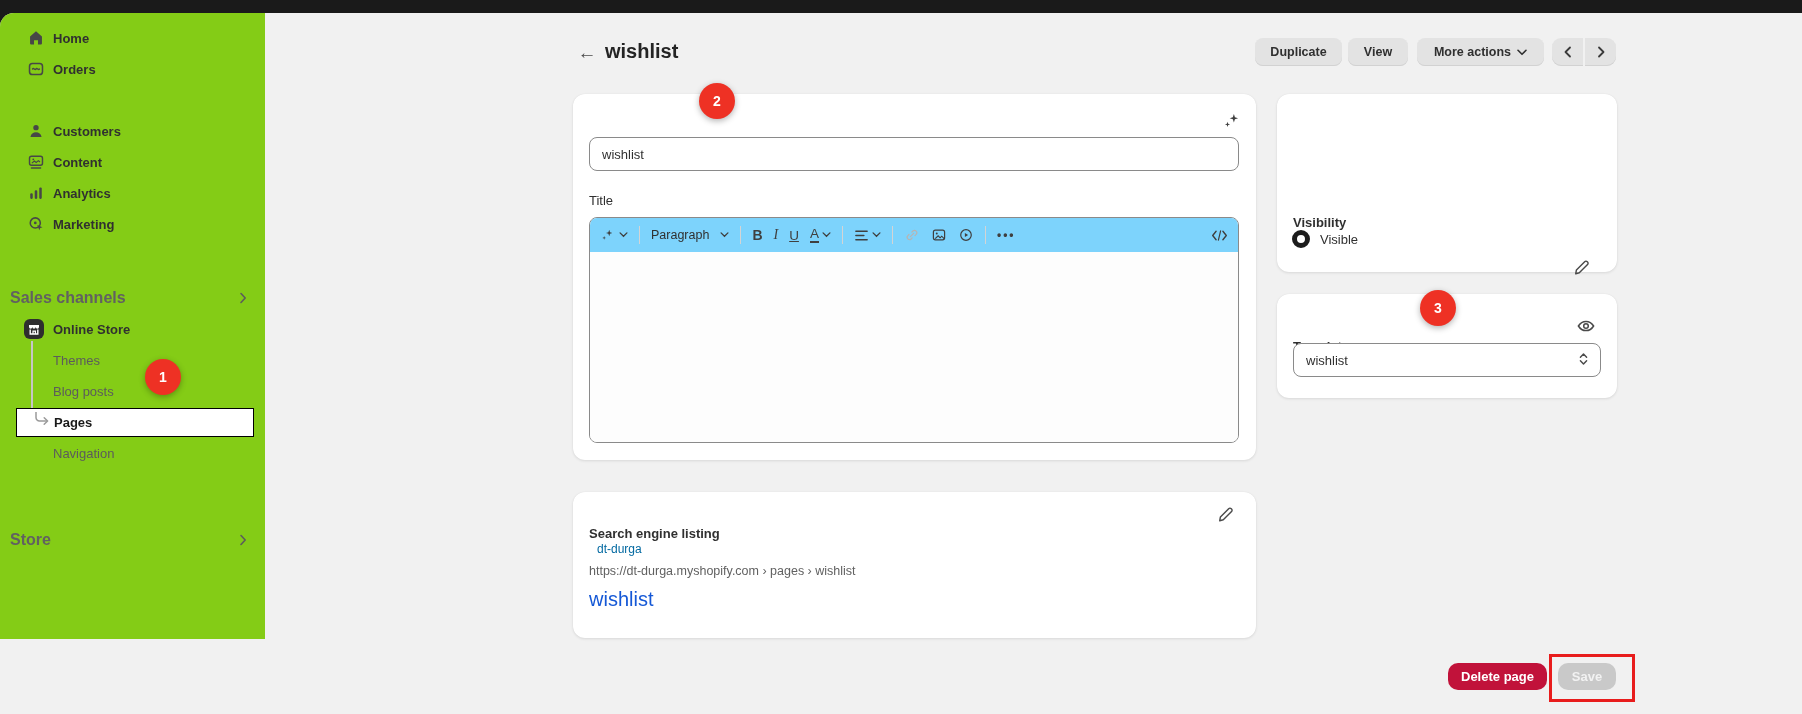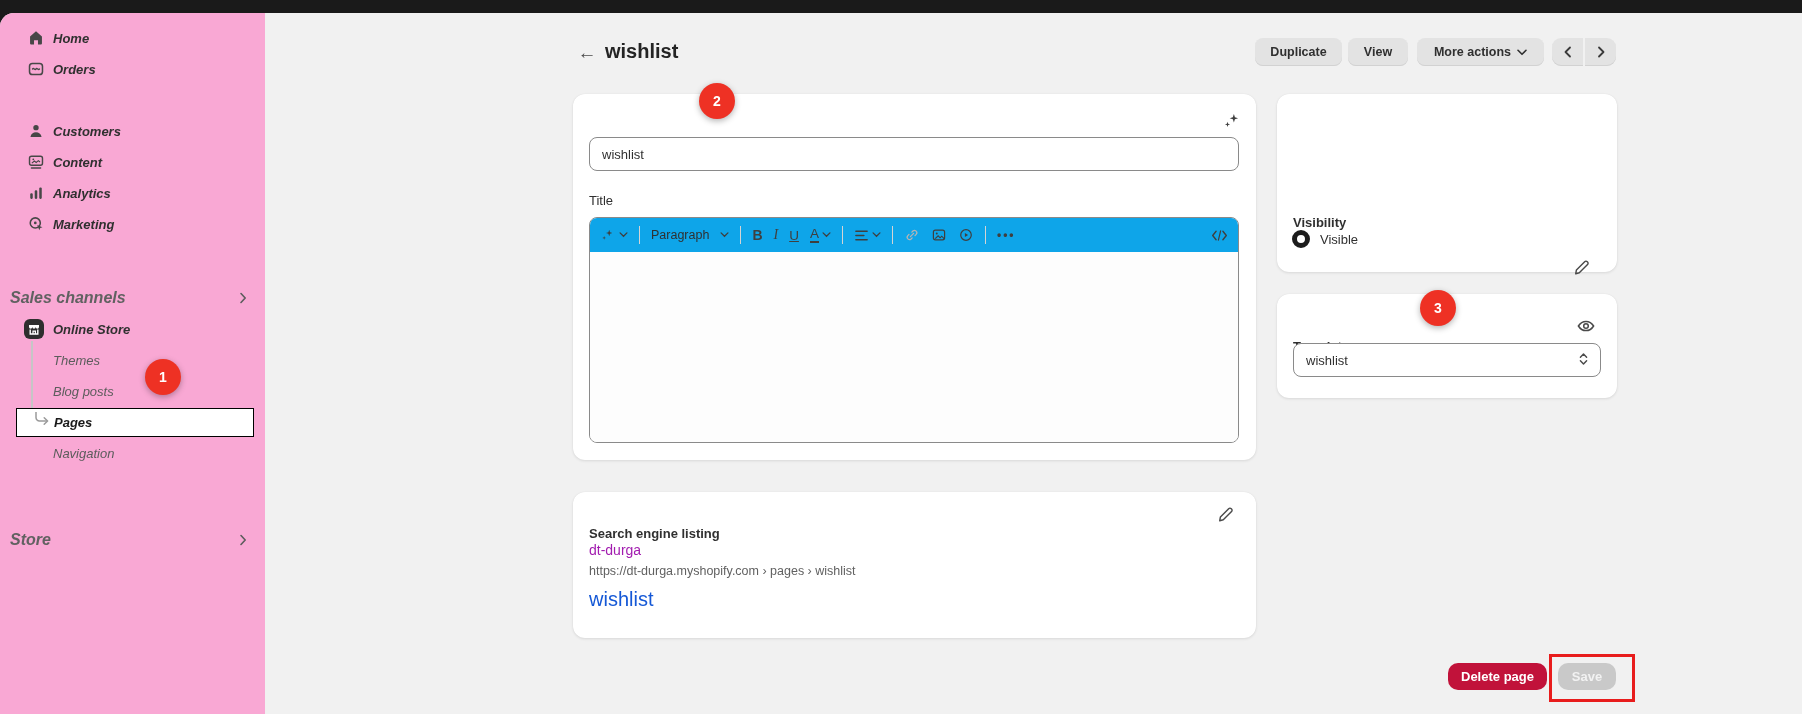--- a/index.html
+++ b/index.html
@@ -5,21 +5,21 @@
   * { margin:0; padding:0; box-sizing:border-box; }
   html,body { background:#1a1a1a; }
   .screen {
     position:relative; width:1802px; height:714px; overflow:hidden;
     font-family:"Liberation Sans", sans-serif; color:#303030; background:#1a1a1a;
   }
   .topbar { position:absolute; left:0; top:0; width:1802px; height:13px; background:#1a1a1a; }
   .body { position:absolute; left:0; top:13px; width:1802px; height:701px; background:#f1f1f1; border-top-left-radius:14px; }
 
   
-  .sidebar { position:absolute; left:0; top:0; width:265px; height:701px; background:#f9a8d4; border-top-left-radius:14px;font-style:italic; }
+  .sidebar { position:absolute; left:0; top:0; width:265px; height:626px; background:#84cc16; border-top-left-radius:14px; }
   .srow { position:absolute; left:0; width:265px; height:30px; display:flex; align-items:center; cursor:pointer; }
   .sicon { position:absolute; left:27px; width:18px; height:18px; display:flex; align-items:center; justify-content:center; }
   .slabel { position:absolute; left:53px; font-size:13px; font-weight:600; color:#303030; }
   .section-row { position:absolute; left:0; width:265px; height:26px; display:flex; align-items:center; cursor:pointer; }
   .section-label { position:absolute; left:10px; font-size:16px; font-weight:600; color:#616161; }
   .section-chev { position:absolute; left:236px; width:14px; height:14px; }
   .subrow { position:absolute; left:0; width:265px; height:28px; display:flex; align-items:center; cursor:pointer; }
   .sublabel { position:absolute; left:53px; font-size:13px; font-weight:400; color:#5c5c5c; }
   .connector { position:absolute; left:31px; top:328px; width:2px; height:67px; background:#c6c6c6; }
   .pages-rect { position:absolute; left:16px; top:395px; width:238px; height:29px; background:#ffffff; border:1px solid #000000; }
@@ -40,21 +40,21 @@
   .pager > div:last-child { border-radius:0 9px 9px 0; }
 
   
   .card { position:absolute; background:#ffffff; border-radius:12px; box-shadow:0 1px 3px rgba(0,0,0,.10), 0 0 1px rgba(0,0,0,.08); }
   .card-heading { font-size:13px; font-weight:700; color:#303030;margin-top:20px; }
   .field-label { font-size:13px; font-weight:400; color:#303030; }
 
   .title-input { position:absolute; left:16px; top:43px; width:650px; height:34px; border:1.4px solid #8a8a8a; border-radius:8px;
                  font-family:inherit; font-size:13px; color:#303030; padding:0 12px; background:#fff; }
   .editor { position:absolute; left:16px; top:123px; width:650px; height:226px; border:1.4px solid #8a8a8a; border-radius:8px; background:#fdfdfd; overflow:hidden; }
-  .ed-toolbar { height:34px; background:#0ea5e9; display:flex; align-items:center; padding:0 10px; gap:11px; }
+  .ed-toolbar { height:34px; background:#7dd3fc; display:flex; align-items:center; padding:0 10px; gap:11px; }
   .ed-body { height:192px; background:#fdfdfd; cursor:text; }
   .tbtn { display:flex; align-items:center; gap:3px; cursor:pointer; color:#3f3f3f; }
   .tdiv { width:1px; height:18px; background:#d4d4d4; }
   .t-bold { font-weight:700; font-size:14px; }
   .t-italic { font-style:italic; font-size:14px; font-family:"Liberation Serif", serif; }
   .t-underline { font-size:13.5px; text-decoration:underline; }
   .t-color { font-size:13.5px; border-bottom:2px solid #3f3f3f; line-height:14px; }
   .t-para { font-size:12.5px; color:#303030; }
   .t-dots { font-size:12px; font-weight:700; letter-spacing:2px; }
   .t-spacer { flex:1; }
@@ -64,21 +64,21 @@
   .radio-off { width:18px; height:18px; border-radius:50%; background:#fff; border:1.6px solid #8c9196; cursor:pointer; }
   .radio-label { font-size:13px; color:#303030; }
   .vis-note { font-size:13px; color:#303030; line-height:20px; }
   .icon-btn { position:absolute; width:20px; height:20px; cursor:pointer; display:flex; align-items:center; justify-content:center; }
 
   .select-box { position:absolute; left:16px; top:49px; width:308px; height:34px; border:1.4px solid #8a8a8a; border-radius:8px;
                 background:#fff; display:flex; align-items:center; padding:0 12px; font-size:13px; color:#303030; cursor:pointer; }
   .select-box .stepper { position:absolute; right:10px; }
 
   
-  .seo-site { font-size:14px; color:#a21caf; }
+  .seo-site { font-size:12px; color:#0369a1;margin-left:8px; }
   .seo-url { font-size:12.5px; color:#616161; }
   .seo-link { font-size:20px; color:#1558d6; }
 
   
   .btn-delete { position:absolute; left:1448px; top:650px; width:99px; height:27px; background:#c1123a; border:none; border-radius:10px;
                 color:#fff; font-family:inherit; font-size:13px; font-weight:700; cursor:pointer; }
   .btn-save { position:absolute; left:1558px; top:650px; width:58px; height:27px; background:#c9c9c9; border:none; border-radius:10px;
               color:#f2f2f2; font-family:inherit; font-size:13px; font-weight:700; cursor:default; }
 
   

